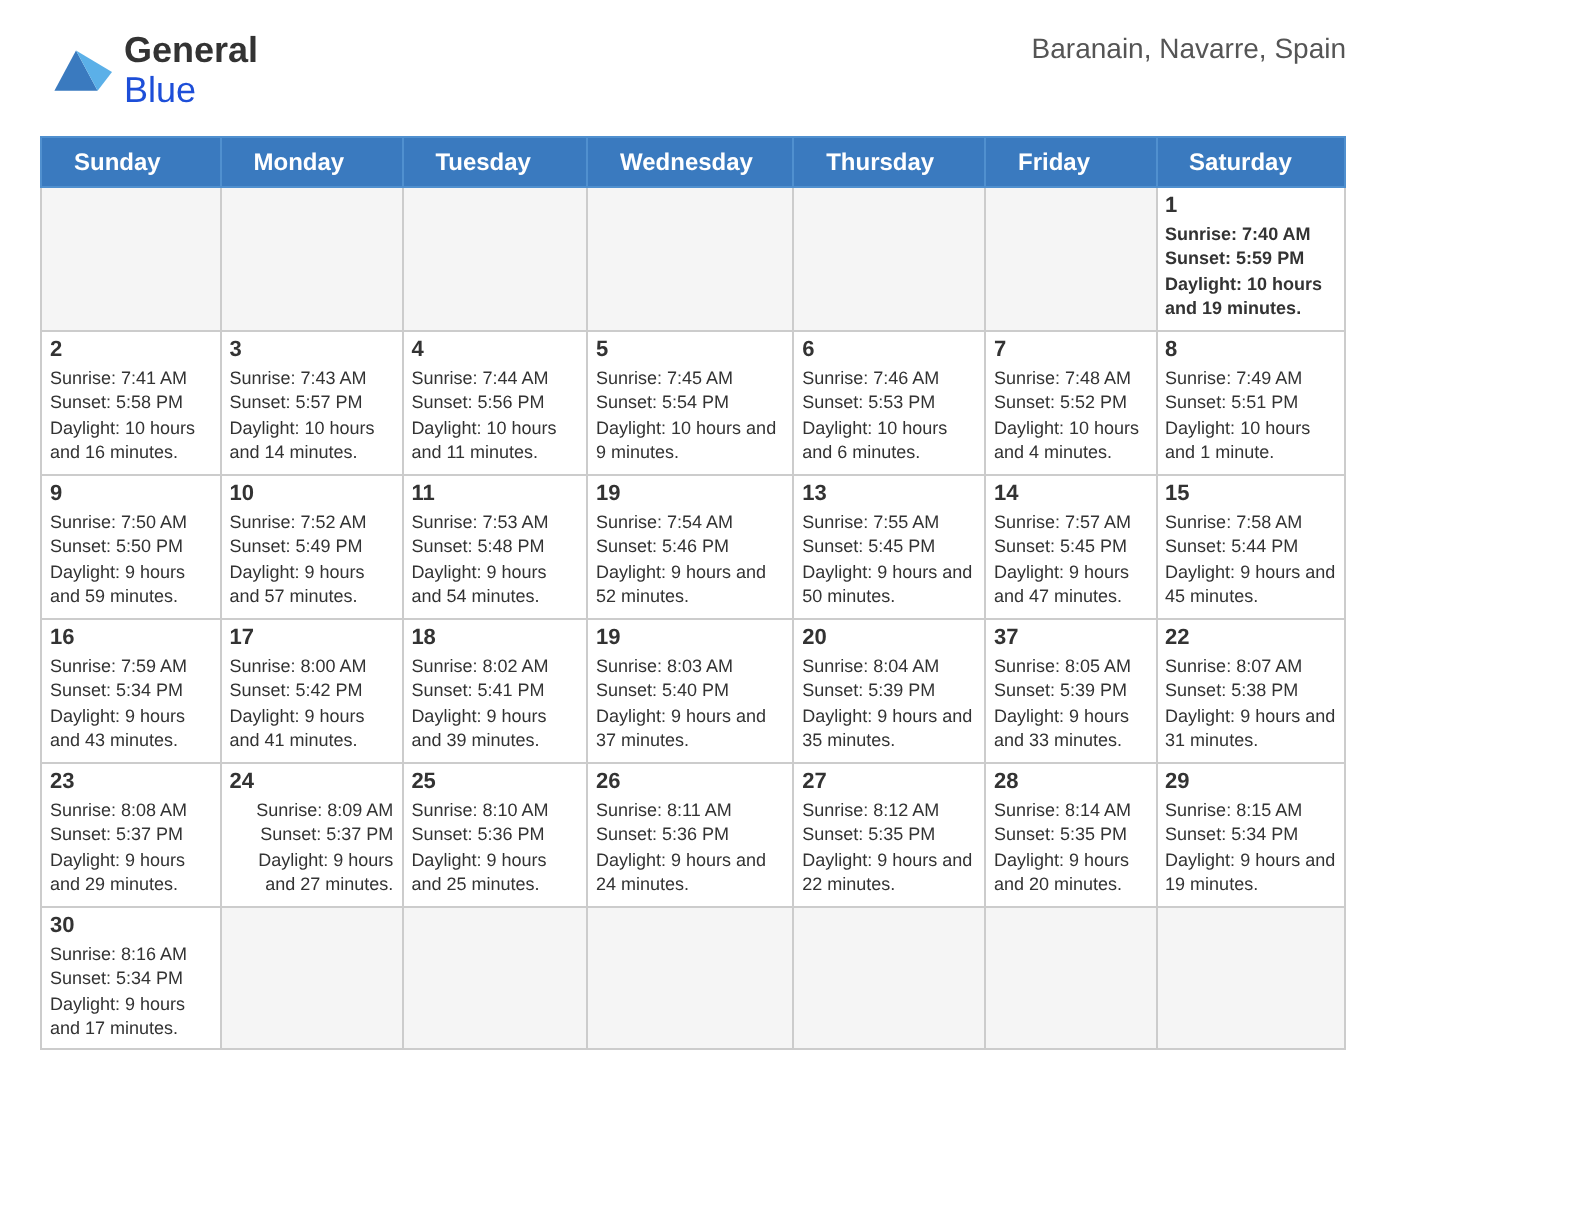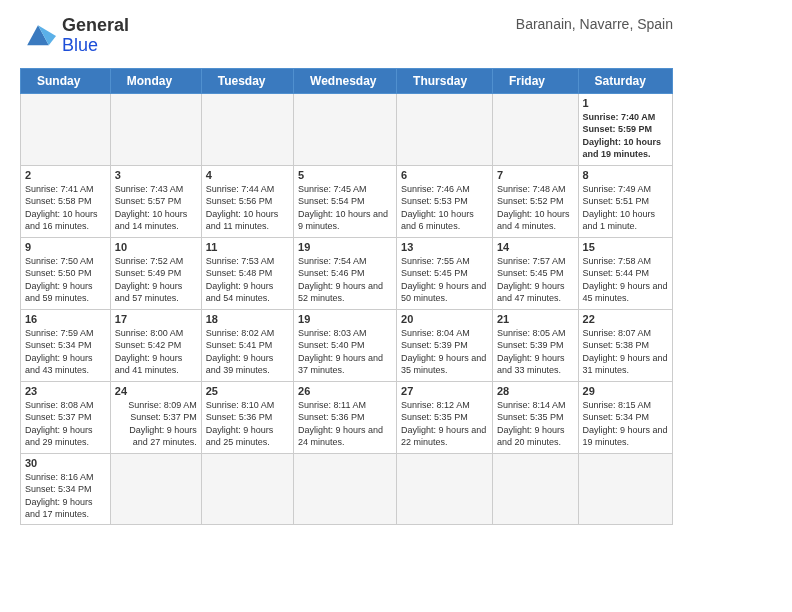--- a/index.html
+++ b/index.html
@@ -252,21 +252,21 @@
 Sunset: 5:40 PM
 Daylight: 9 hours and 37 minutes.</div>
           </td>
           <td>
             <span class="day-number">20</span>
             <div class="day-info" style="white-space: pre-line;">Sunrise: 8:04 AM
 Sunset: 5:39 PM
 Daylight: 9 hours and 35 minutes.</div>
           </td>
           <td>
-            <span class="day-number">21</span>
+            <span class="day-number">37</span>
             <div class="day-info" style="white-space: pre-line;">Sunrise: 8:05 AM
 Sunset: 5:39 PM
 Daylight: 9 hours and 33 minutes.</div>
           </td>
           <td>
             <span class="day-number">22</span>
             <div class="day-info" style="white-space: pre-line;">Sunrise: 8:07 AM
 Sunset: 5:38 PM
 Daylight: 9 hours and 31 minutes.</div>
           </td>

